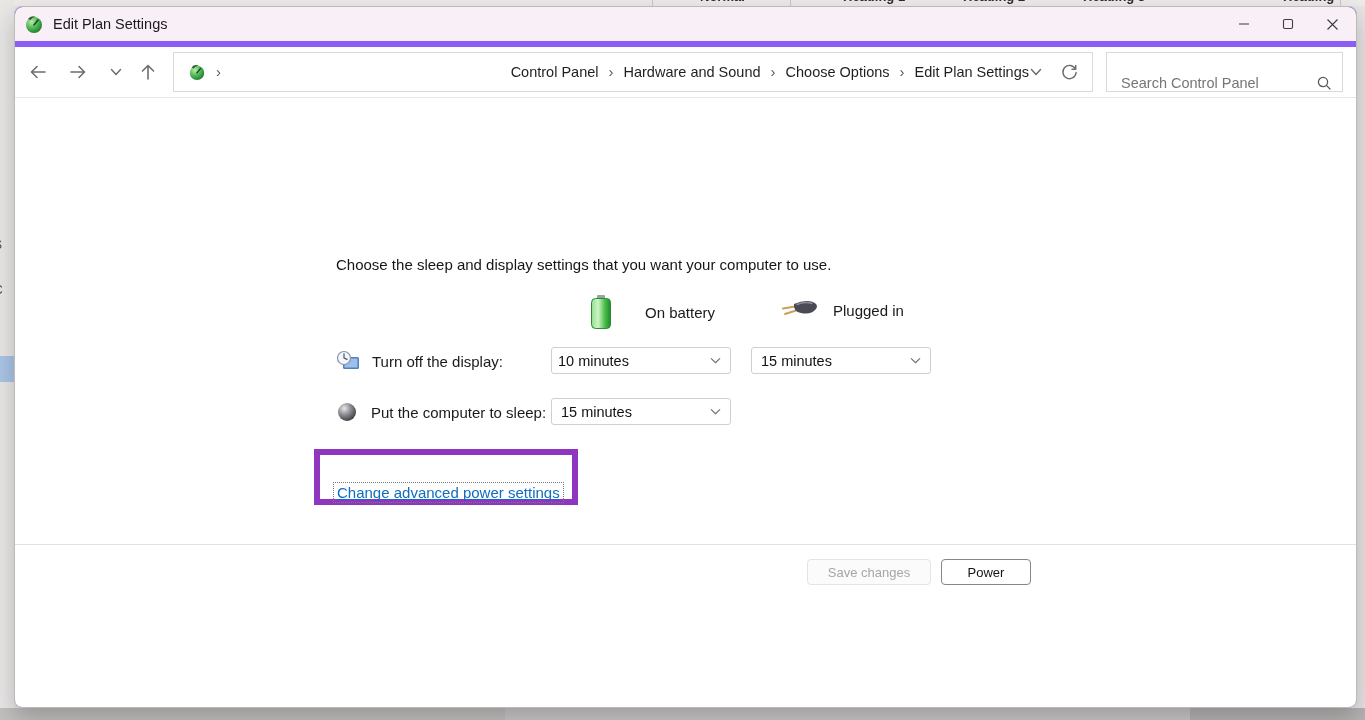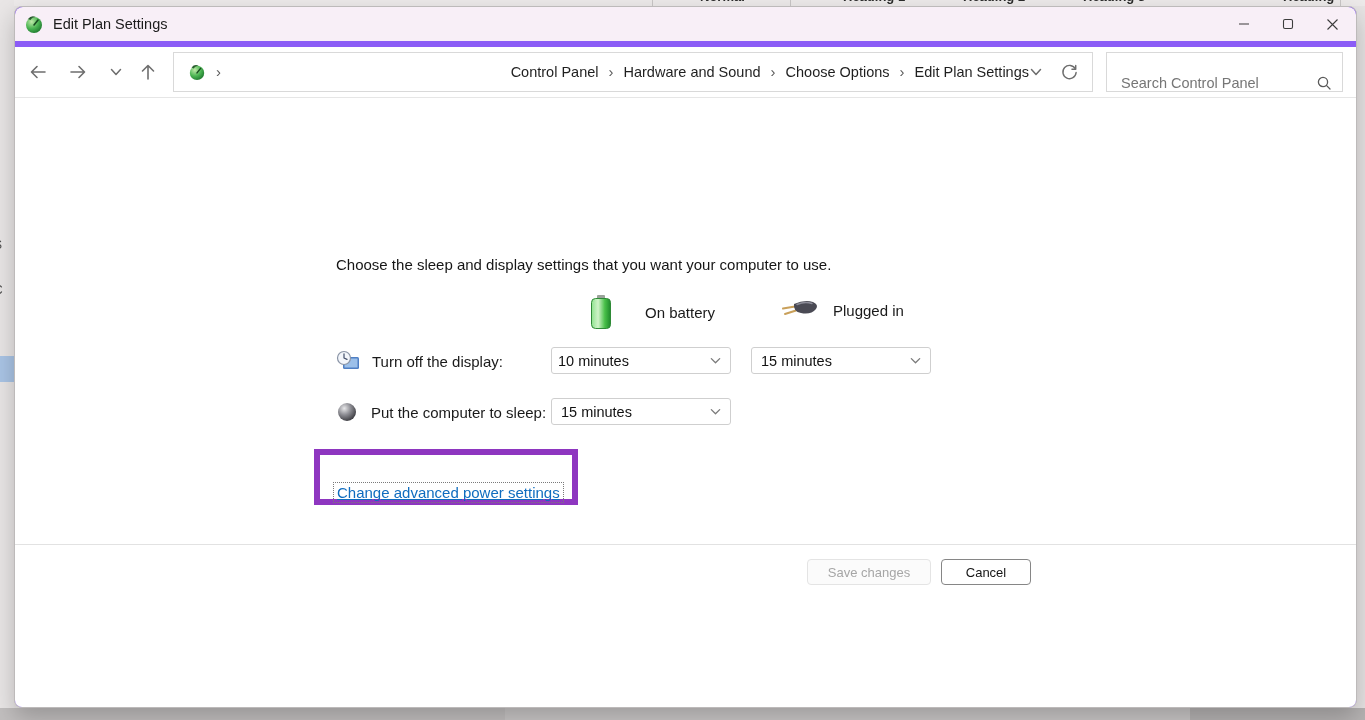--- a/index.html
+++ b/index.html
@@ -288,15 +288,15 @@
           </svg>
       </span>
     </div>
 
     <div class="hl-box"></div>
     <a class="link link1">Change advanced power settings</a>
 
     <div class="hr"></div>
 
     <div class="btn btn-save">Save changes</div>
-    <div class="btn btn-cancel">Cancel</div>
+    <div class="btn btn-cancel">Power</div>
   </div>
 </div>
 
 </body></html>

